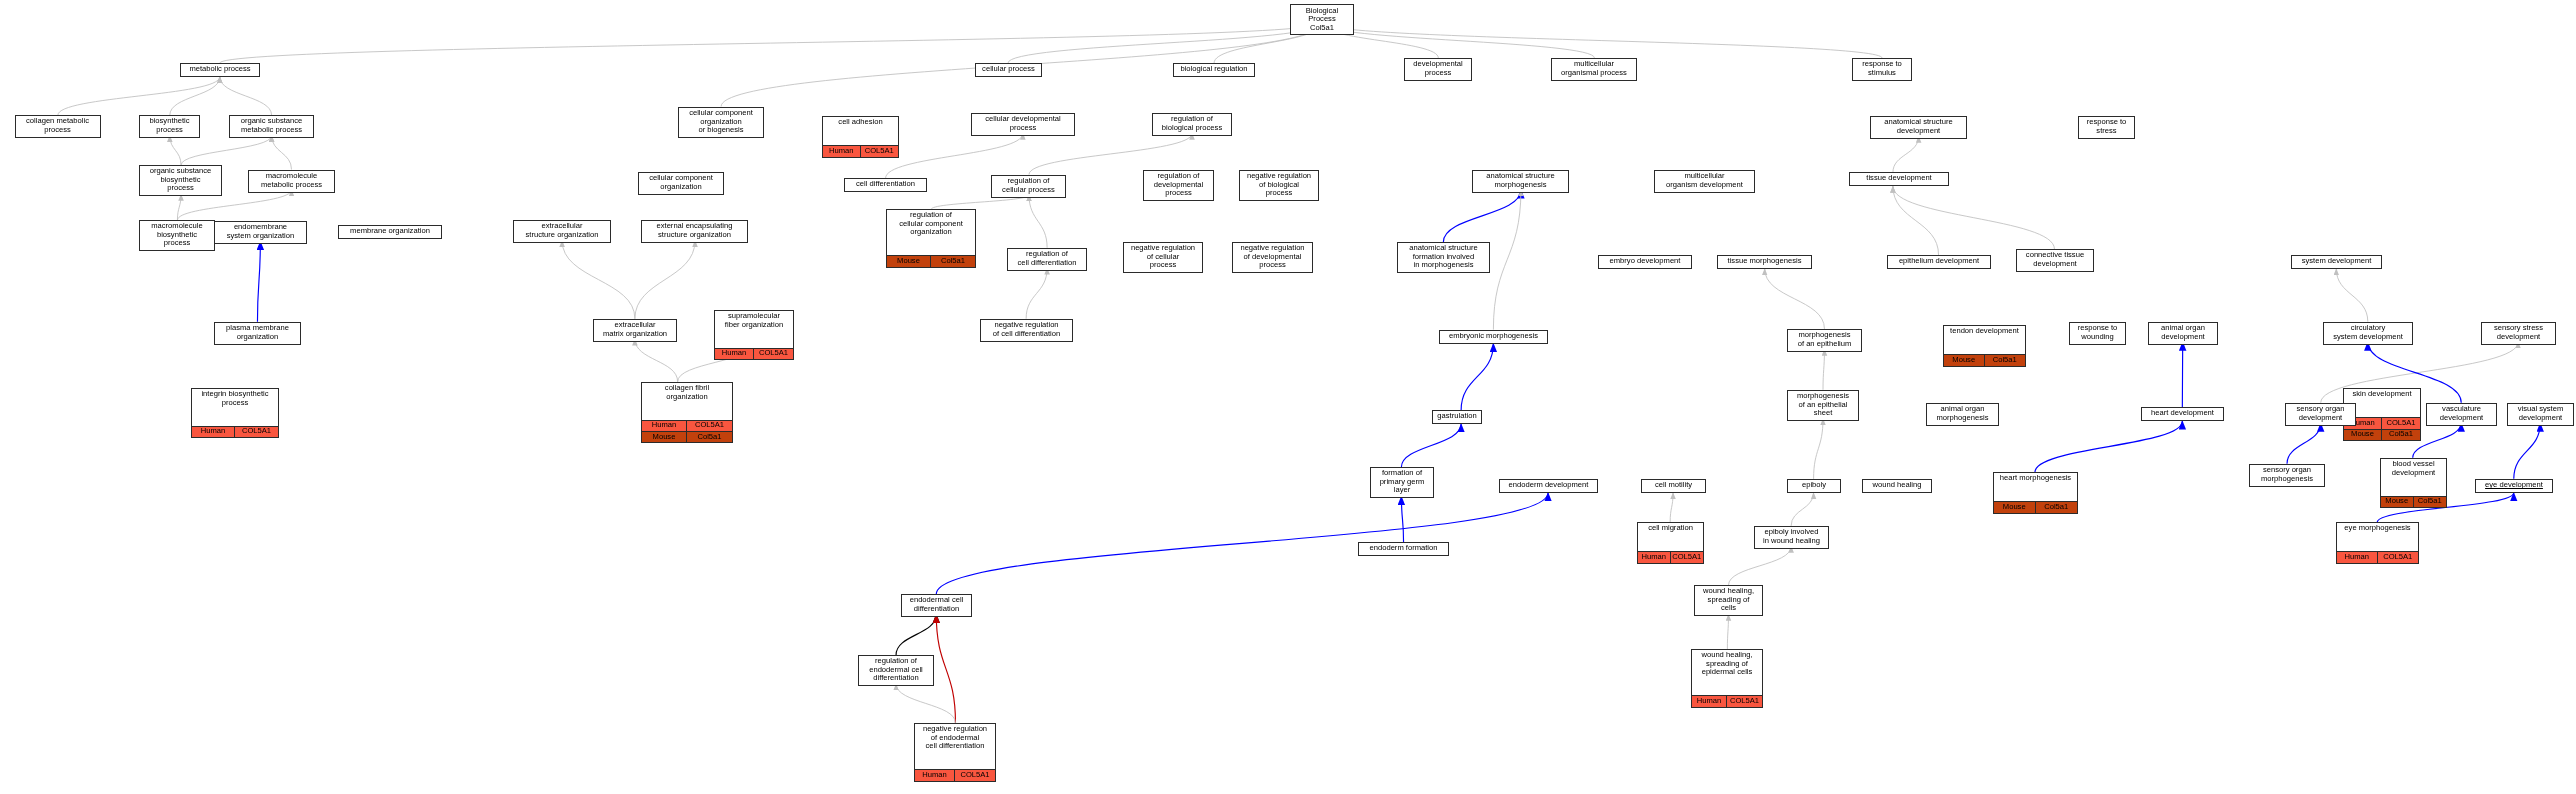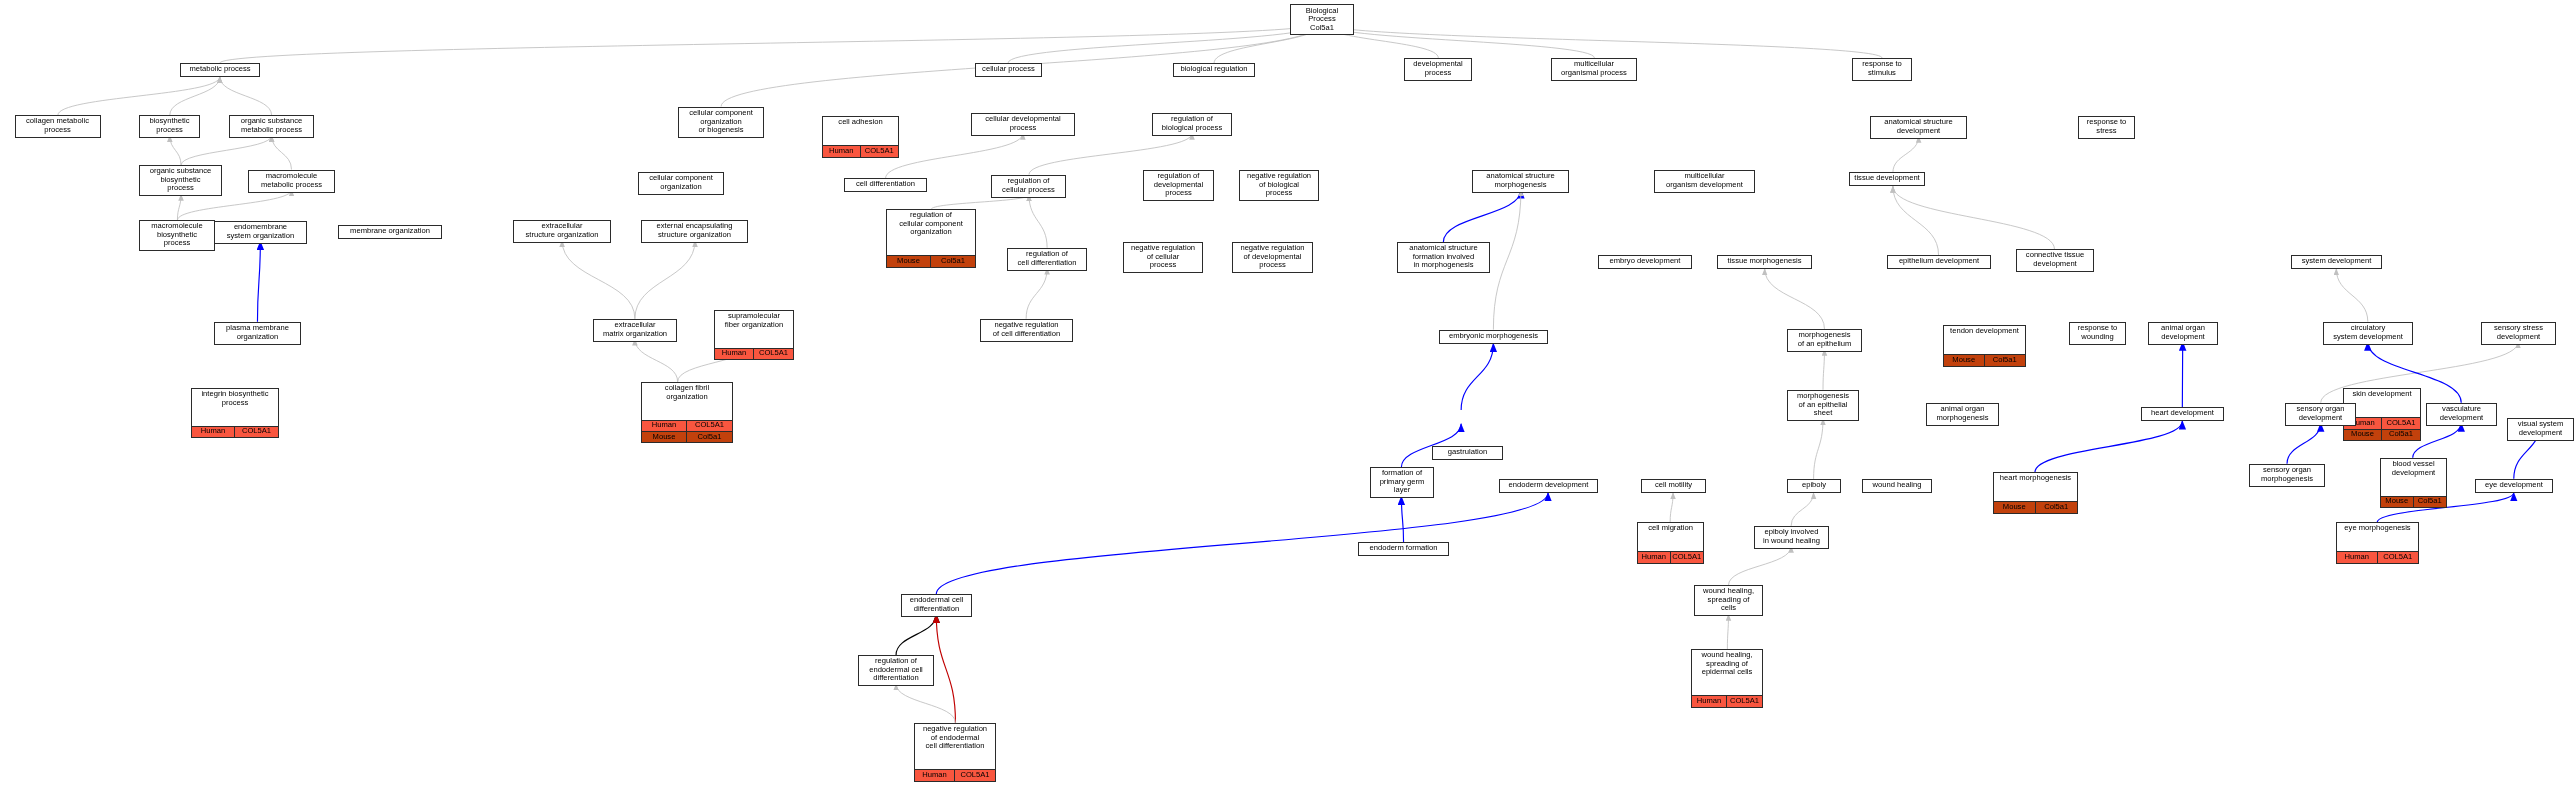--- a/index.html
+++ b/index.html
@@ -193,21 +193,21 @@
 process</span>
       </div>
       <div class="node" style="left: 1472px; top: 170px; width: 97px;">
         <span class="title">anatomical structure
 morphogenesis</span>
       </div>
       <div class="node" style="left: 1654px; top: 170px; width: 101px;">
         <span class="title">multicellular
 organism development</span>
       </div>
-      <div class="node" style="left: 1849px; top: 172px; width: 76px;">
+      <div class="node" style="left: 1849px; top: 172px; width: 100px;">
         <span class="title">tissue development</span>
       </div>
       <div class="node" style="left: 139px; top: 220px; width: 76px;">
         <span class="title">macromolecule
 biosynthetic
 process</span>
       </div>
       <div class="node" style="left: 214px; top: 221px; width: 93px;">
         <span class="title">endomembrane
 system organization</span>
@@ -340,21 +340,21 @@
           <div class="generow">
             <div class="gcell left human">Human</div>
             <div class="gcell human">COL5A1</div>
           </div>
           <div class="generow">
             <div class="gcell left mouse">Mouse</div>
             <div class="gcell mouse">Col5a1</div>
           </div>
         </div>
       </div>
-      <div class="node" style="left: 1432px; top: 410px; width: 71px; margin-top: 36px;">
+      <div class="node" style="left: 1432px; top: 410px; width: 50px;">
         <span class="title">gastrulation</span>
       </div>
       <div class="node" style="left: 1787px; top: 390px; width: 72px;">
         <span class="title">morphogenesis
 of an epithelial
 sheet</span>
       </div>
       <div class="node" style="left: 2343px; top: 388px; width: 78px;">
         <span class="title">skin development</span>
         <div class="genes">
@@ -376,21 +376,21 @@
         <span class="title">heart development</span>
       </div>
       <div class="node" style="left: 2285px; top: 403px; width: 71px;">
         <span class="title">sensory organ
 development</span>
       </div>
       <div class="node" style="left: 2426px; top: 403px; width: 71px;">
         <span class="title">vasculature
 development</span>
       </div>
-      <div class="node" style="left: 2507px; top: 418px; width: 67px;">
+      <div class="node" style="left: 2507px; top: 403px; width: 67px;">
         <span class="title">visual system
 development</span>
       </div>
       <div class="node" style="left: 1370px; top: 467px; width: 64px;">
         <span class="title">formation of
 primary germ
 layer</span>
       </div>
       <div class="node" style="left: 1499px; top: 479px; width: 99px;">
         <span class="title">endoderm development</span>
@@ -420,21 +420,21 @@
       <div class="node" style="left: 2380px; top: 458px; width: 67px;">
         <span class="title">blood vessel
 development</span>
         <div class="genes">
           <div class="generow">
             <div class="gcell left mouse">Mouse</div>
             <div class="gcell mouse">Col5a1</div>
           </div>
         </div>
       </div>
-      <div class="node" style="left: 2475px; top: 479px; width: 78px;">
+      <div class="node" style="left: 2475px; top: 479px; width: 78px; text-decoration: underline;">
         <span class="title">eye development</span>
       </div>
       <div class="node" style="left: 1358px; top: 542px; width: 91px;">
         <span class="title">endoderm formation</span>
       </div>
       <div class="node" style="left: 1637px; top: 522px; width: 67px;">
         <span class="title">cell migration</span>
         <div class="genes">
           <div class="generow">
             <div class="gcell left human">Human</div>

